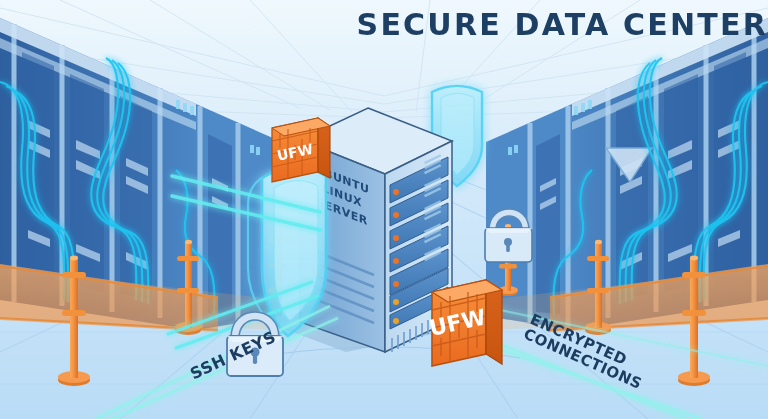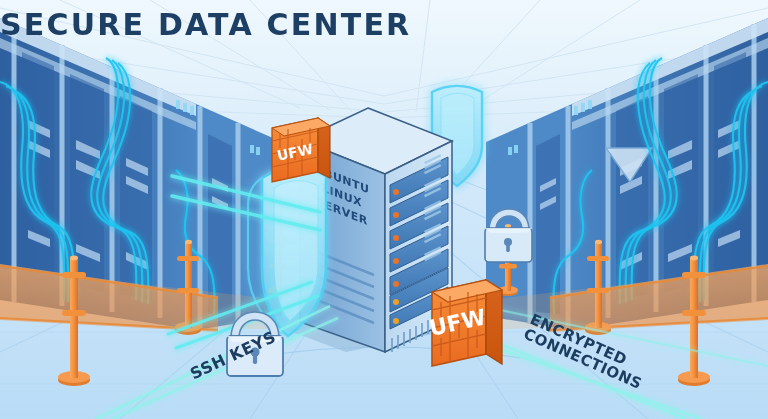--- a/index.html
+++ b/index.html
@@ -1,21 +1,21 @@
 <!DOCTYPE html>
 <html><head>
 <meta charset="utf-8">
 <title>Secure Data Center</title>
 <style>
   html,body{margin:0;padding:0;background:#0b1016;}
   body{font-family:"Liberation Sans",sans-serif;}
   #stage{position:relative;width:768px;height:419px;overflow:hidden;
          background:linear-gradient(#eef7fd 0%,#e3f1fb 22%,#cfe6f8 48%,#bfdcf6 72%,#b3d6f4 100%);}
   #stage svg{position:absolute;left:0;top:0;}
-  .ttl{position:absolute;left:0;right:0;top:7px;text-align:left;
+  .ttl{position:absolute;left:0;right:0;top:7px;text-align:right;
        font-family:"DejaVu Sans",sans-serif;font-weight:700;font-size:30px;
        letter-spacing:2.2px;color:#1d3f63;}
   .lbl{position:absolute;font-family:"DejaVu Sans",sans-serif;font-weight:700;
        color:#1c3c60;white-space:nowrap;line-height:1.05;}
   #lbl-ssh{left:188px;top:368px;font-size:16px;letter-spacing:.6px;
            transform:rotate(-25deg);transform-origin:0 0;}
   #lbl-enc{left:534px;top:312px;font-size:15px;letter-spacing:.5px;
            transform:rotate(24deg);transform-origin:0 0;text-align:left;}
   .ufwtxt{font-family:"DejaVu Sans",sans-serif;font-weight:700;fill:#fff;}
   .srvtxt{font-family:"DejaVu Sans",sans-serif;font-weight:700;fill:#1f4a7a;

